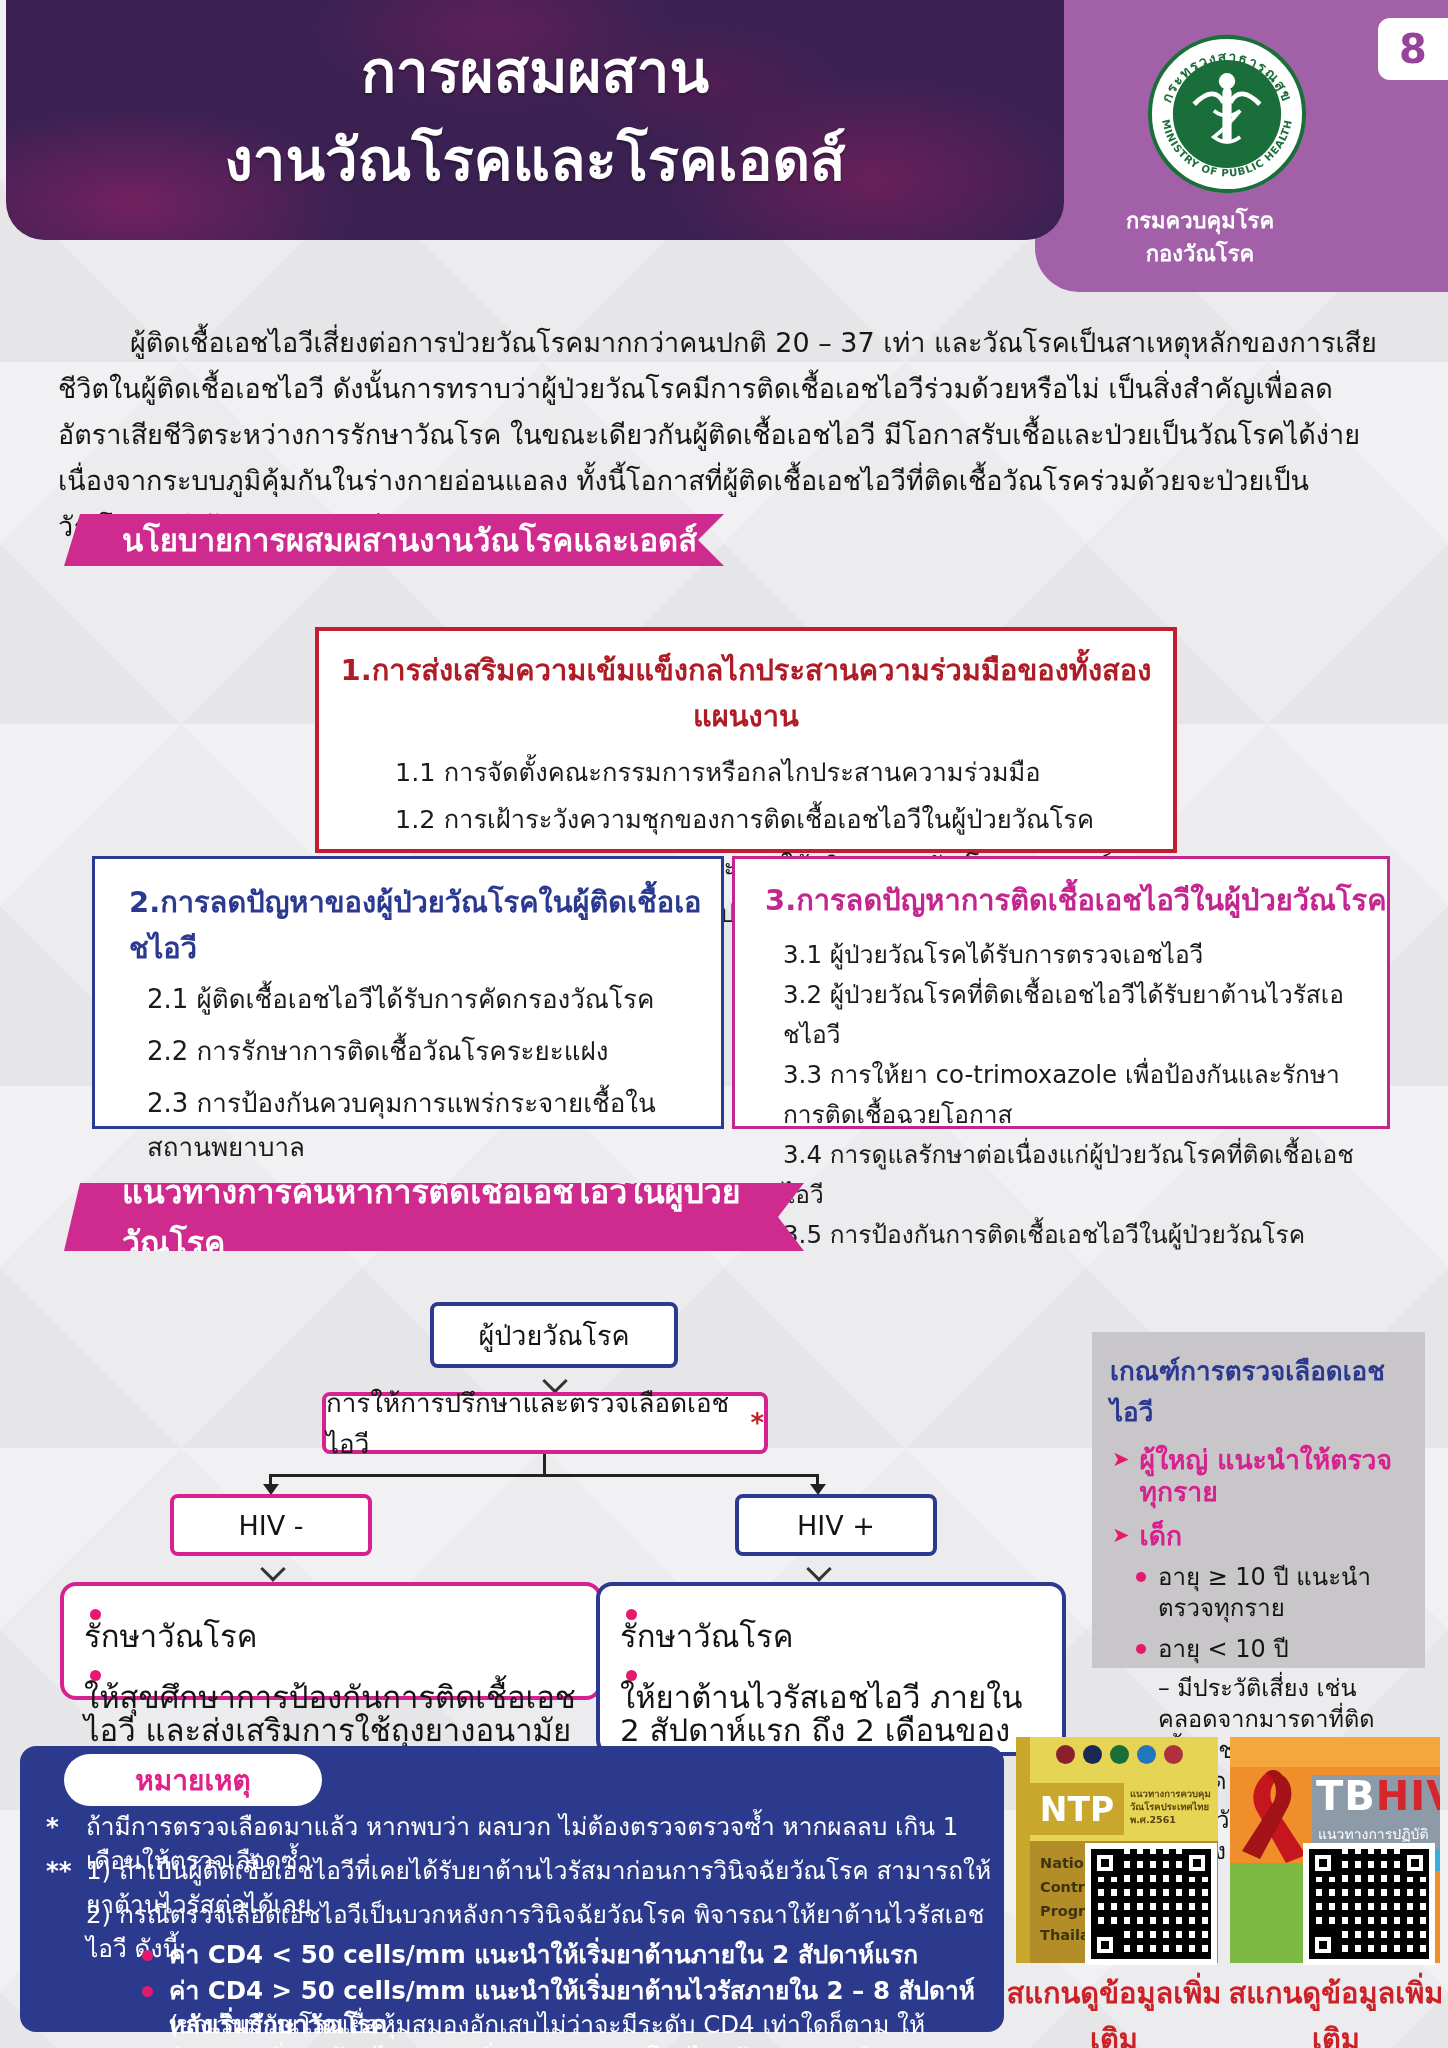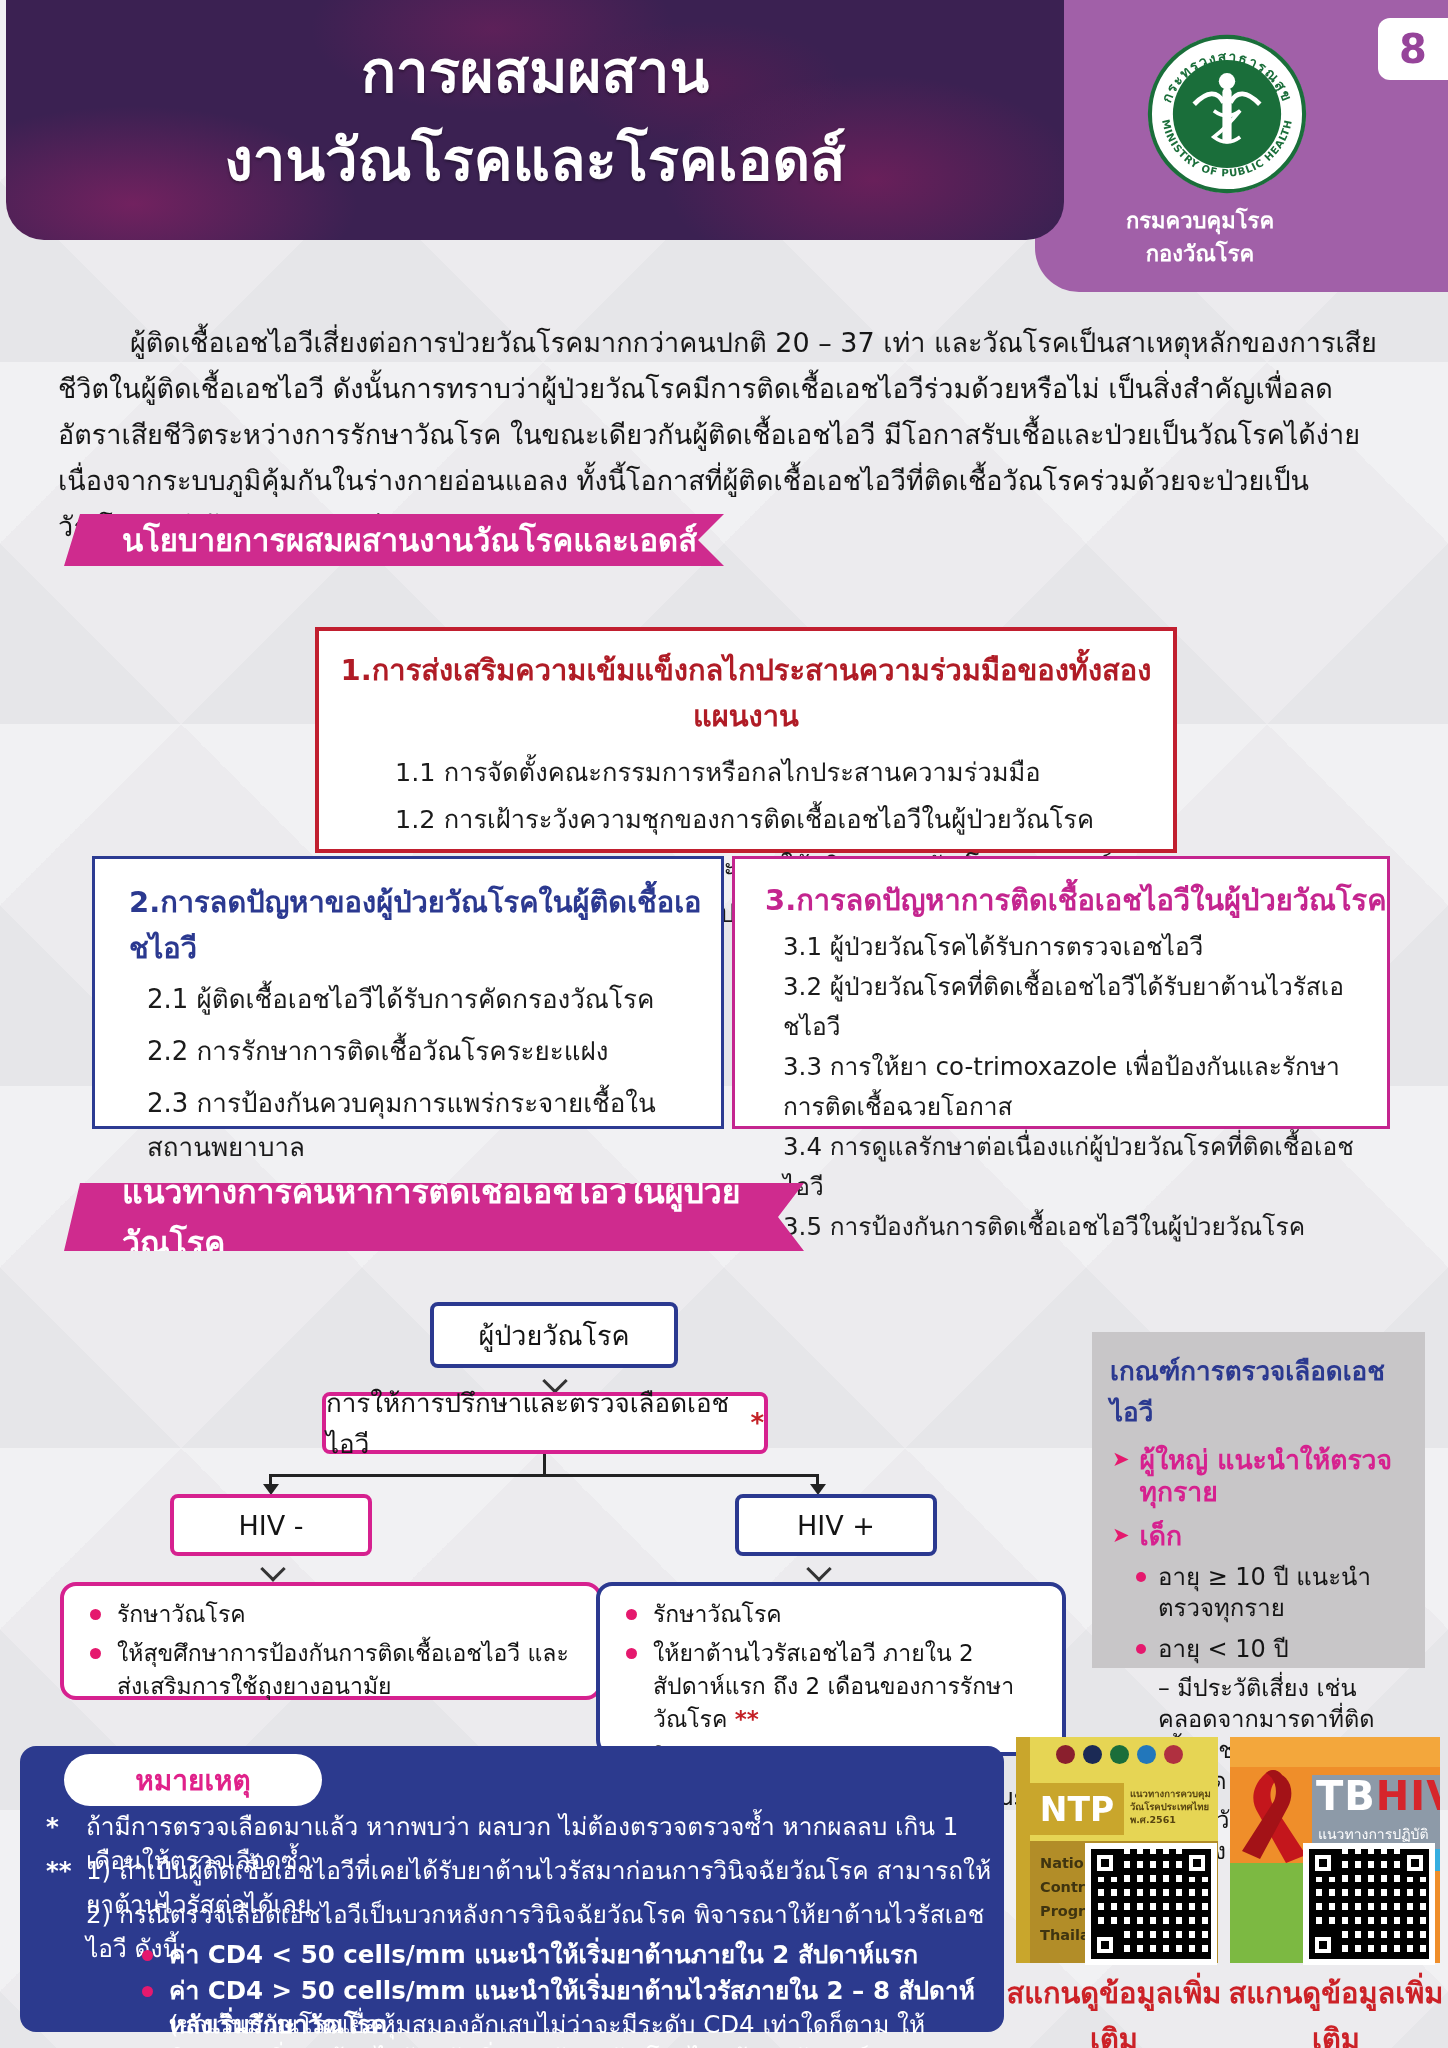--- a/index.html
+++ b/index.html
@@ -47,36 +47,36 @@
   .pbox-1 .pbox-title{color:#b01c26;text-align:center;margin-top:16px;}
   .pbox-2{left:92px;top:856px;width:632px;height:273px;border:3px solid #2c3b92;}
   .pbox-2 .pbox-title{color:#2b3990;margin:20px 0 6px 34px;}
   .pbox-3{left:732px;top:856px;width:658px;height:273px;border:3px solid #c4258f;}
   .pbox-3 .pbox-title{color:#c4258f;margin:18px 0 4px 30px;}
   .pbox-title{font-size:29px;font-weight:bold;}
   .pbox-items{color:#1b1b1b;}
   .pbox-1 .pbox-items{margin:10px 0 0 76px;font-size:25.5px;line-height:47px;}
   .pbox-2 .pbox-items{margin:6px 44px 0 52px;font-size:26px;line-height:44px;}
   .pbox-2 .pbox-items div{margin-bottom:8px;}
-  .pbox-3 .pbox-items{margin:4px 30px 0 48px;font-size:24.5px;line-height:40px;}
+  .pbox-3 .pbox-items{margin:12px 30px 0 48px;font-size:24.5px;line-height:40px;}
 
   
   .fbox{background:#fff;box-sizing:border-box;border-radius:8px;display:flex;align-items:center;justify-content:center;
     color:#141414;font-size:27px;}
   .fbox-start{left:430px;top:1302px;width:248px;height:66px;border:4px solid #2b3990;font-weight:500;}
   .fbox-consult{left:322px;top:1392px;width:446px;height:62px;border:4px solid #d6218f;font-size:26px;}
   .fbox-neg{left:170px;top:1494px;width:202px;height:62px;border:4px solid #d6218f;}
   .fbox-pos{left:735px;top:1494px;width:202px;height:62px;border:4px solid #2b3990;}
   .chev{width:15px;height:15px;border-right:3px solid #333;border-bottom:3px solid #333;transform:rotate(45deg);}
   .flow-line{background:#222;}
   .arrow-down{width:0;height:0;border-left:8px solid transparent;border-right:8px solid transparent;border-top:11px solid #222;}
   .bullet-box{background:#fff;box-sizing:border-box;border-radius:16px;padding:12px 18px 8px 20px;}
   .bullet-box-neg{left:60px;top:1582px;width:542px;height:118px;border:4px solid #d6218f;}
   .bullet-box-pos{left:596px;top:1582px;width:470px;height:174px;border:4px solid #2b3990;}
-  .b-item{display:flex;font-size:23px;line-height:33px;color:#141414;margin-bottom:6px;}
+  .b-item{display:flex;font-size:31px;line-height:33px;color:#141414;margin-bottom:6px;flex-direction:column;}
   .b-dot{flex:0 0 auto;width:11px;height:11px;border-radius:50%;background:#e5196e;margin:11px 16px 0 6px;}
   .red-mark{color:#c42127;font-weight:bold;}
 
   
   .criteria{left:1092px;top:1332px;width:333px;height:336px;background:#c8c6c8;box-sizing:border-box;padding:18px 24px 0 18px;}
   .criteria-title{color:#2b3990;font-size:26px;font-weight:bold;}
   .crit-arrow-row{display:flex;margin-top:12px;}
   .crit-arrow{color:#e5196e;font-size:21px;margin:3px 10px 0 2px;}
   .crit-pink{color:#d6218f;font-size:26.5px;font-weight:bold;line-height:32px;}
   .crit-item{display:flex;font-size:24px;color:#141414;line-height:31px;margin:10px 0 0 26px;}

